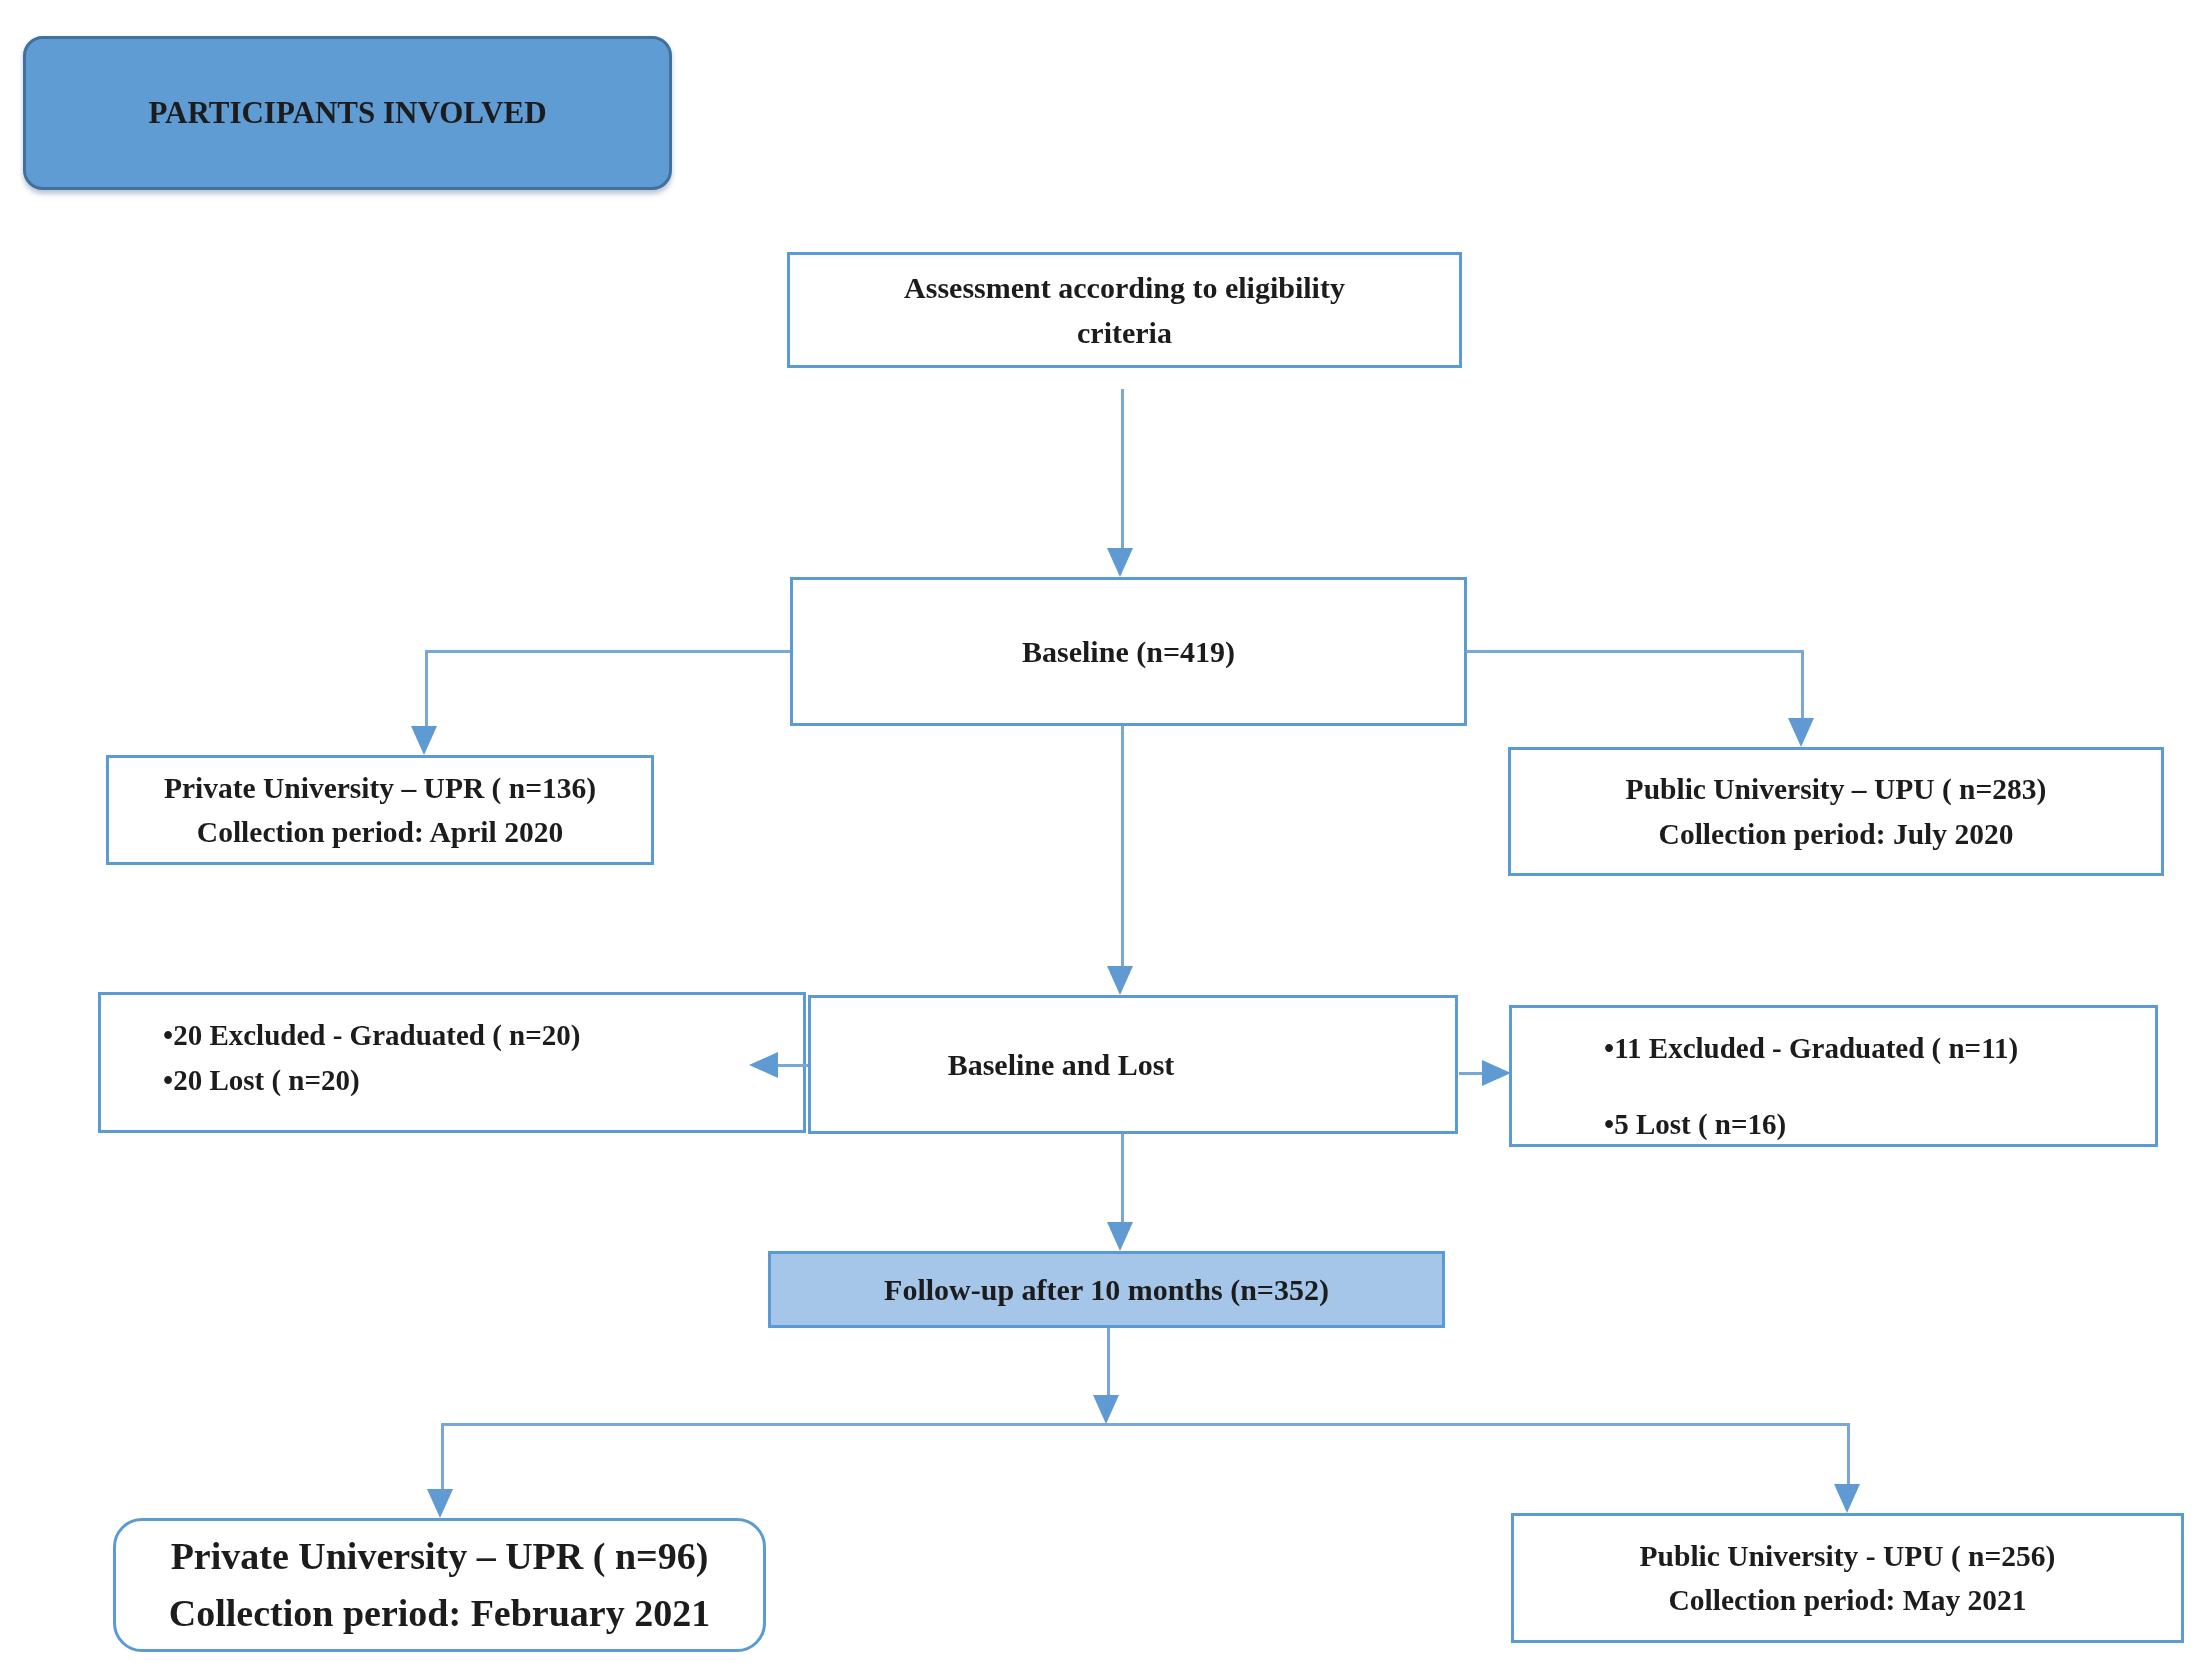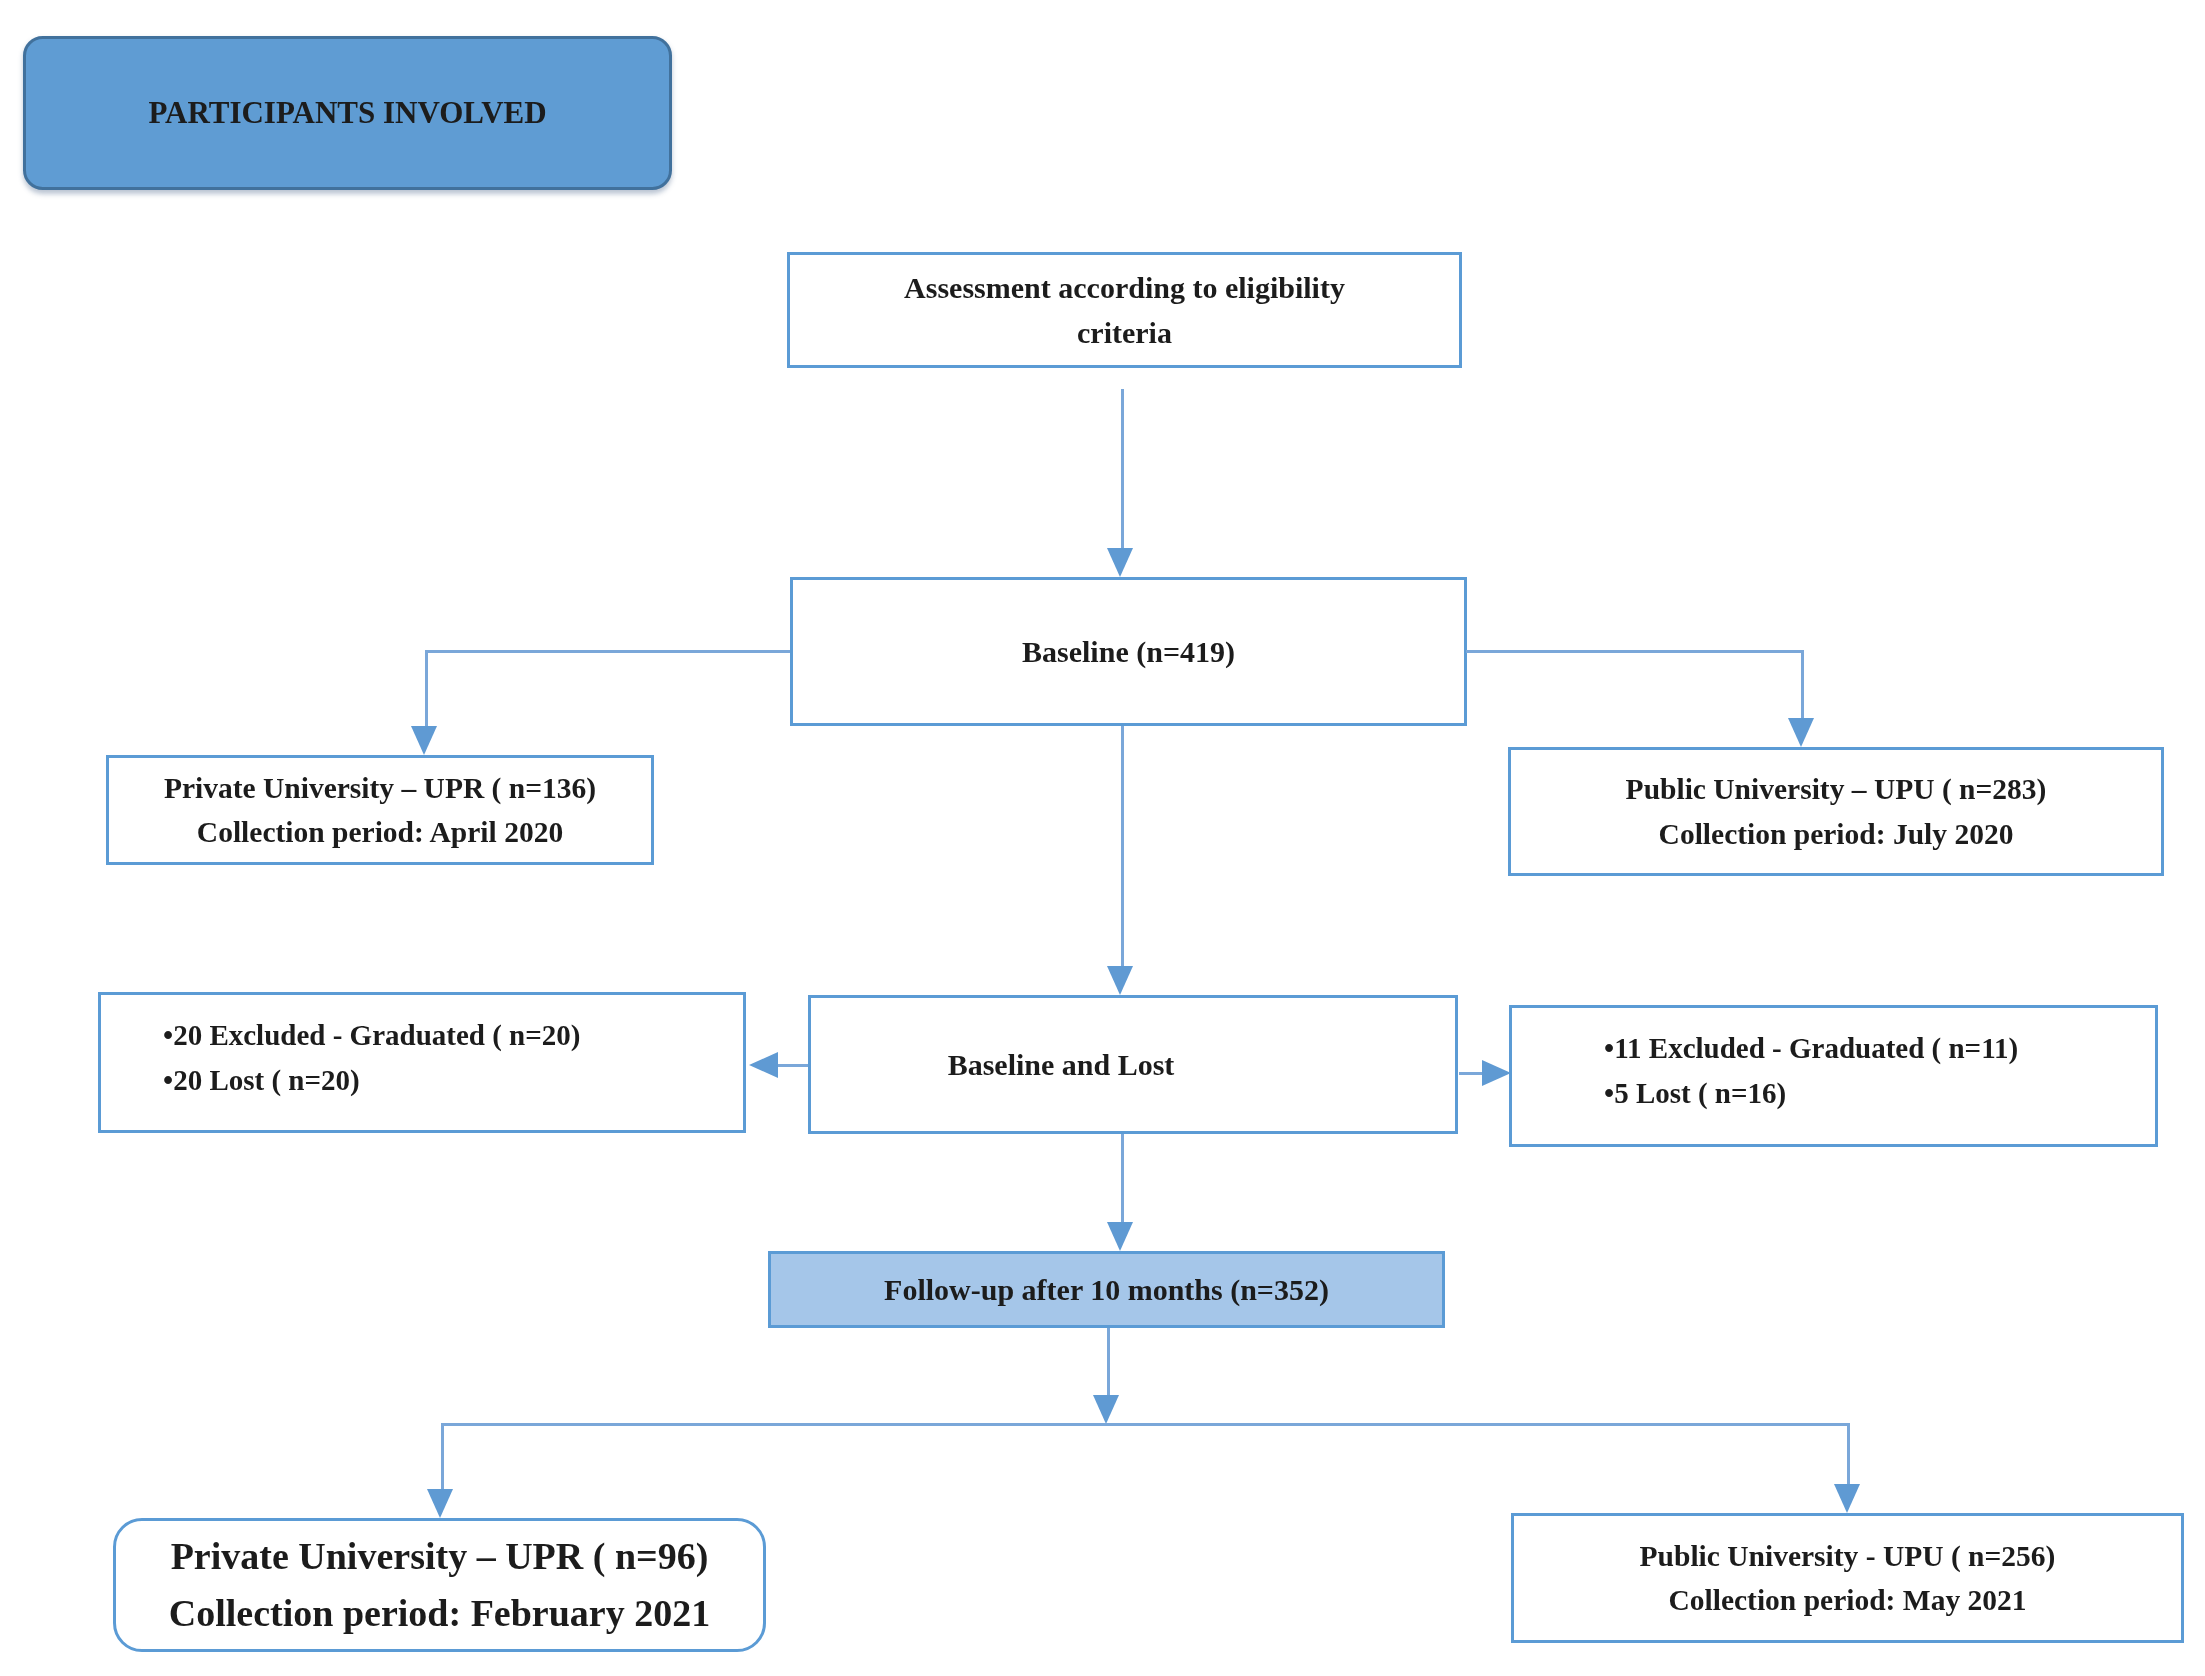--- a/index.html
+++ b/index.html
@@ -26,26 +26,26 @@
     border-radius:19.7px; font-size:31px; box-shadow:0 3.9px 5.2px rgba(60,90,130,.35);
   }
   
   #assessment{left:787px; top:252px; width:675px; height:116px; font-size:30px;}
   #baseline{left:790px; top:577px; width:677px; height:149px; font-size:30px;}
   
   #row2-left{left:106px; top:755px; width:548px; height:110px; font-size:29.5px; border-width:3.3px;}
   #row2-right{left:1508px; top:747px; width:656px; height:129px; font-size:29.5px; border-width:3.3px;}
   
   #deleted{left:808px; top:995px; width:650px; height:139px; font-size:30px; padding-right:144px;}
-  #excl-left{left:98px; top:992px; width:648px; height:141px; font-size:29px;
+  #excl-left{left:98px; top:992px; width:708px; height:141px; font-size:29px;
     align-items:flex-start; justify-content:flex-start; text-align:left;
     padding:18.4px 6.6px 6.6px 62px;}
   #excl-right{left:1509px; top:1005px; width:649px; height:142px; font-size:29px;
     align-items:flex-start; justify-content:flex-start; text-align:left;
-    padding:18.4px 6.6px 6.6px 92px;}
+    padding:18.4px 6.6px 6.6px 92px;gap:31px;}
   .bullet-line{display:block; line-height:1.55;}
   
   #followup{left:768px; top:1251px; width:677px; height:77px; font-size:30px;
     background:var(--followup-fill);}
   
   #bottom-left{left:113px; top:1518px; width:653px; height:134px; font-size:38px; border-width:3.3px;border-radius:29px;}
   #bottom-right{left:1511px; top:1513px; width:673px; height:130px; font-size:29.5px;}
   
   .vline{position:absolute; width:2.6px; background:var(--line);}
   .hline{position:absolute; height:2.6px; background:var(--line);}

